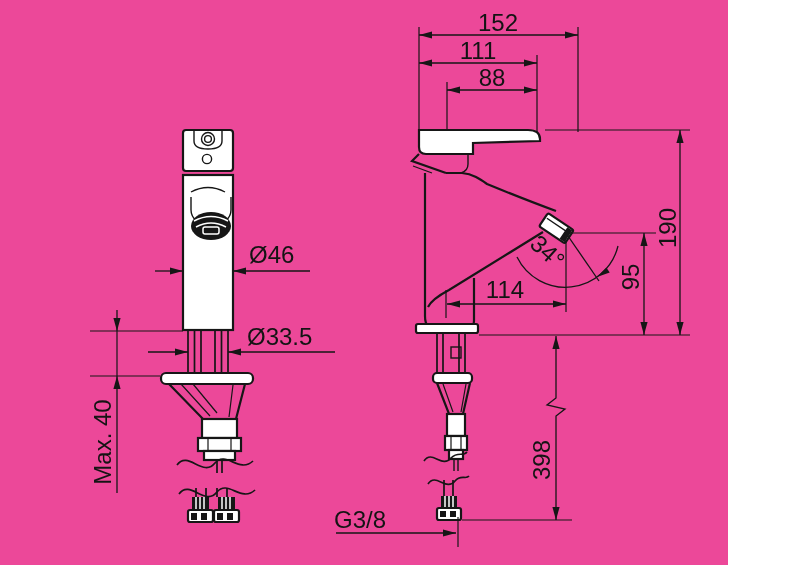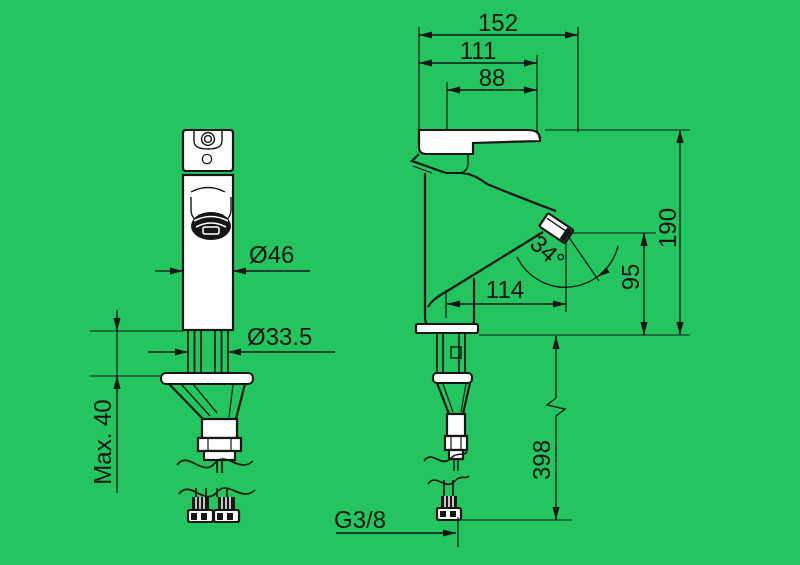--- a/index.html
+++ b/index.html
@@ -1,16 +1,16 @@
 <!DOCTYPE html>
 <html><head>
 <meta charset="utf-8">
 <style>
   html,body{margin:0;padding:0;background:#fff;}
-  .stage{position:relative;width:800px;height:565px;background:#22c55e;overflow:hidden;}
+  .stage{position:relative;width:728px;height:565px;background:#ec4899;overflow:hidden;}
   svg{display:block;}
   text{font-family:"Liberation Sans",sans-serif;fill:#141414;}
   .dim{font-size:24px;}
   .outline{stroke:#161616;stroke-width:2.2;fill:none;}
   .outlineF{stroke:#161616;stroke-width:2.2;fill:#fff;}
   .detail{stroke:#161616;stroke-width:1.4;fill:none;}
   .thin{stroke:#161616;stroke-width:1.2;fill:none;}
   .med{stroke:#161616;stroke-width:1.7;fill:none;}
   .dimline{stroke:#161616;stroke-width:1.3;fill:none;}
   .extline{stroke:#161616;stroke-width:1.2;fill:none;}

